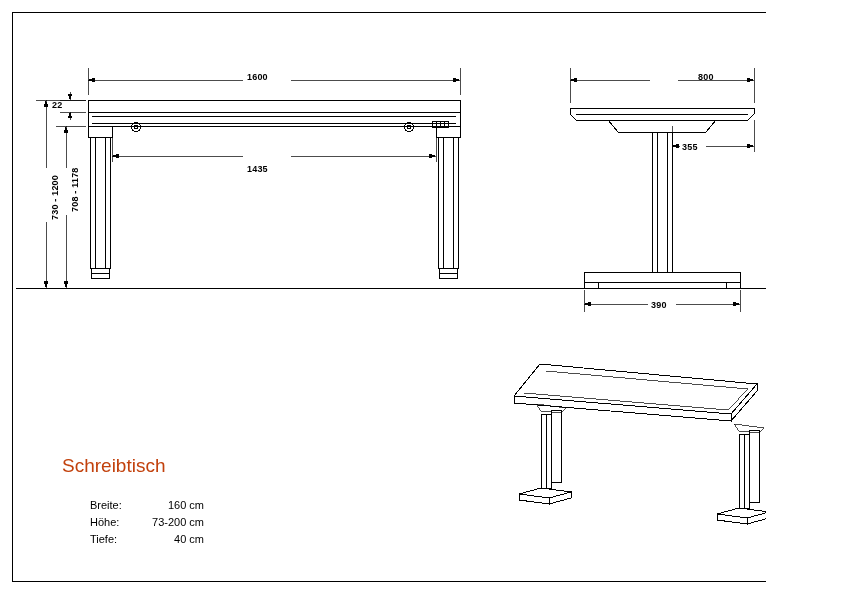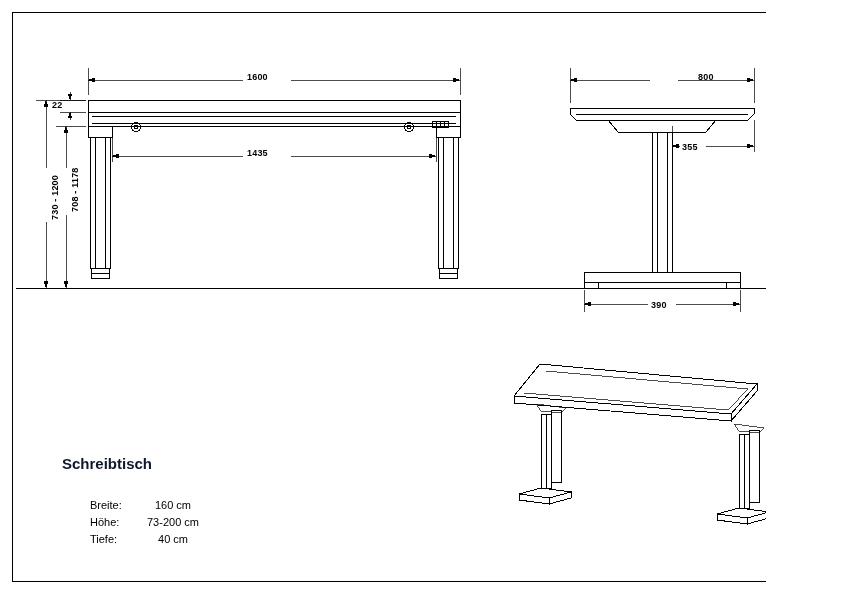--- a/index.html
+++ b/index.html
@@ -42,41 +42,41 @@
     white-space: nowrap;
     letter-spacing: 0.2px;
   }
   .lbl.rot {
     transform: rotate(-90deg);
     transform-origin: 0 0;
   }
   .title {
     position: absolute;
     font-family: "Liberation Sans", sans-serif;
-    font-size: 15px;
-    font-weight: bold;
-    color: #0f172a;
+    font-size: 19px;
+    font-weight: normal;
+    color: #c2410c;
     white-space: nowrap;
   }
   .spec {
     position: absolute;
     font-family: "Liberation Sans", sans-serif;
     font-size: 11px;
     color: #000000;
     white-space: nowrap;
   }
   .spec .k {
     display: inline-block;
     width: 52px;
     padding-left: 28px;
   }
   .spec .v {
     display: inline-block;
     width: 62px;
-    text-align: center;
+    text-align: right;
   }
 </style>
 </head>
 <body>
 
 <div id="page">
 
   <div id="frame"></div>
 
   <svg class="draw" viewBox="0 0 841 595">
@@ -224,21 +224,21 @@
         <path d="M717 514 L717 520 L747 524 L747 518 Z"></path>
         <path d="M747 518 L769 512 L769 518 L747 524 Z"></path>
 
         <path d="M734 424 L764 428 L759 433 L739 431 Z" stroke-width="0.7"></path>
       </g>
     </g>
   </svg>
 
   <div class="lbl" style="left:247px; top:72px;">1600</div>
   <div class="lbl" style="left:52px; top:100px;">22</div>
-  <div class="lbl" style="left:247px; top:148px;">1435</div>
+  <div class="lbl" style="left:247px; top:164px;">1435</div>
   <div class="lbl rot" style="left:50px; top:220px;">730 - 1200</div>
   <div class="lbl rot" style="left:70px; top:212px;">708 - 1178</div>
 
   <div class="lbl" style="left:653px; top:72px;margin-left:45px;">800</div>
   <div class="lbl" style="left:682px; top:142px;">355</div>
   <div class="lbl" style="left:651px; top:300px;">390</div>
 
   <div class="title" style="left:62px; top:455px;">Schreibtisch</div>
 
   <div class="spec" style="left:62px; top:499px;">

